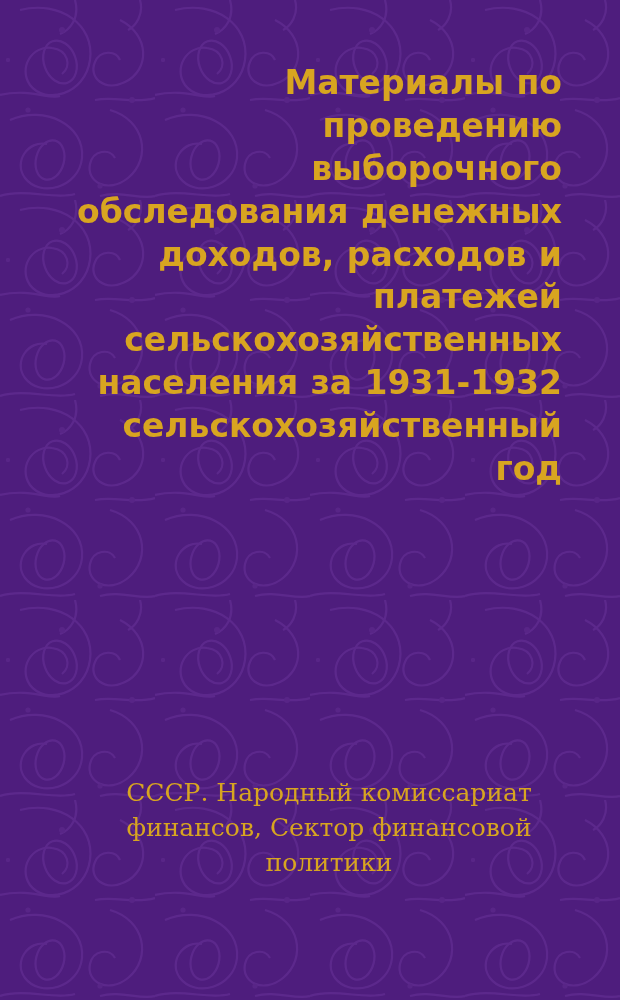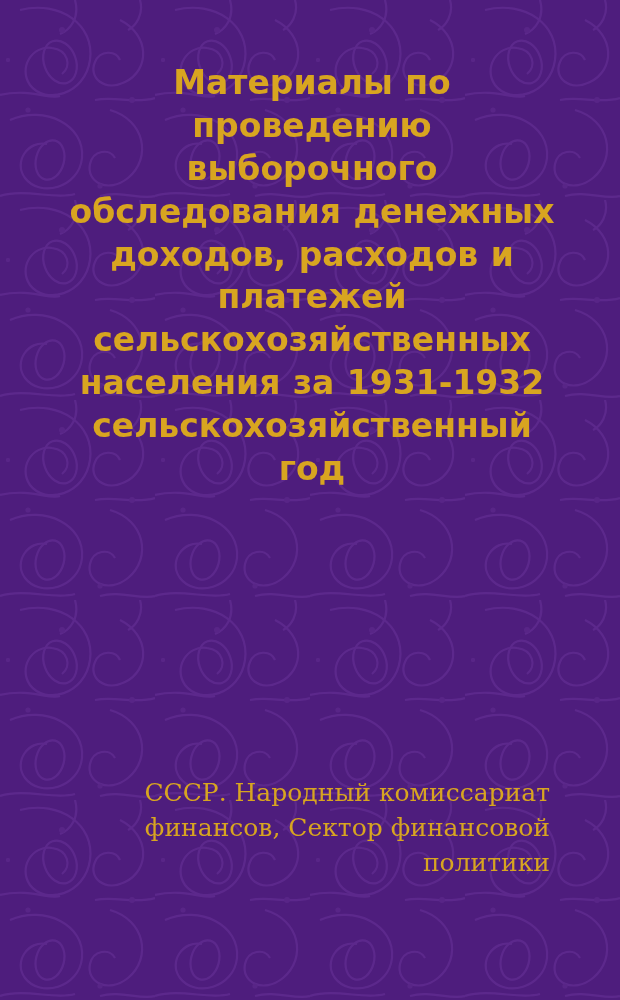--- a/index.html
+++ b/index.html
@@ -42,41 +42,41 @@
   }
 
   .title {
     margin: 0;
     color: #d8a520;
     font-family: "DejaVu Sans", sans-serif;
     font-weight: 700;
     font-size: 33px;
     line-height: 1.30;
     letter-spacing: 0px;
-    text-align: center;
+    text-align: right;
     word-spacing: 1px;
   }
 
   .author-block {
     position: absolute;
     left: 0;
     right: 0;
     top: 775px;
     padding: 0 70px 0 108px;
     box-sizing: border-box;
   }
 
   .author {
     margin: 0;
     color: #d8a520;
     font-family: "DejaVu Serif", serif;
     font-weight: 400;
     font-size: 25px;
     line-height: 1.40;
-    text-align: right;
+    text-align: center;
   }
 </style>
 </head>
 <body>
 
 <div class="cover">
 
   <svg class="pattern" viewBox="0 0 620 1000" preserveAspectRatio="xMidYMid slice" aria-hidden="true">
     <defs>
       <pattern id="paisley" x="0" y="0" width="155" height="200" patternUnits="userSpaceOnUse">

